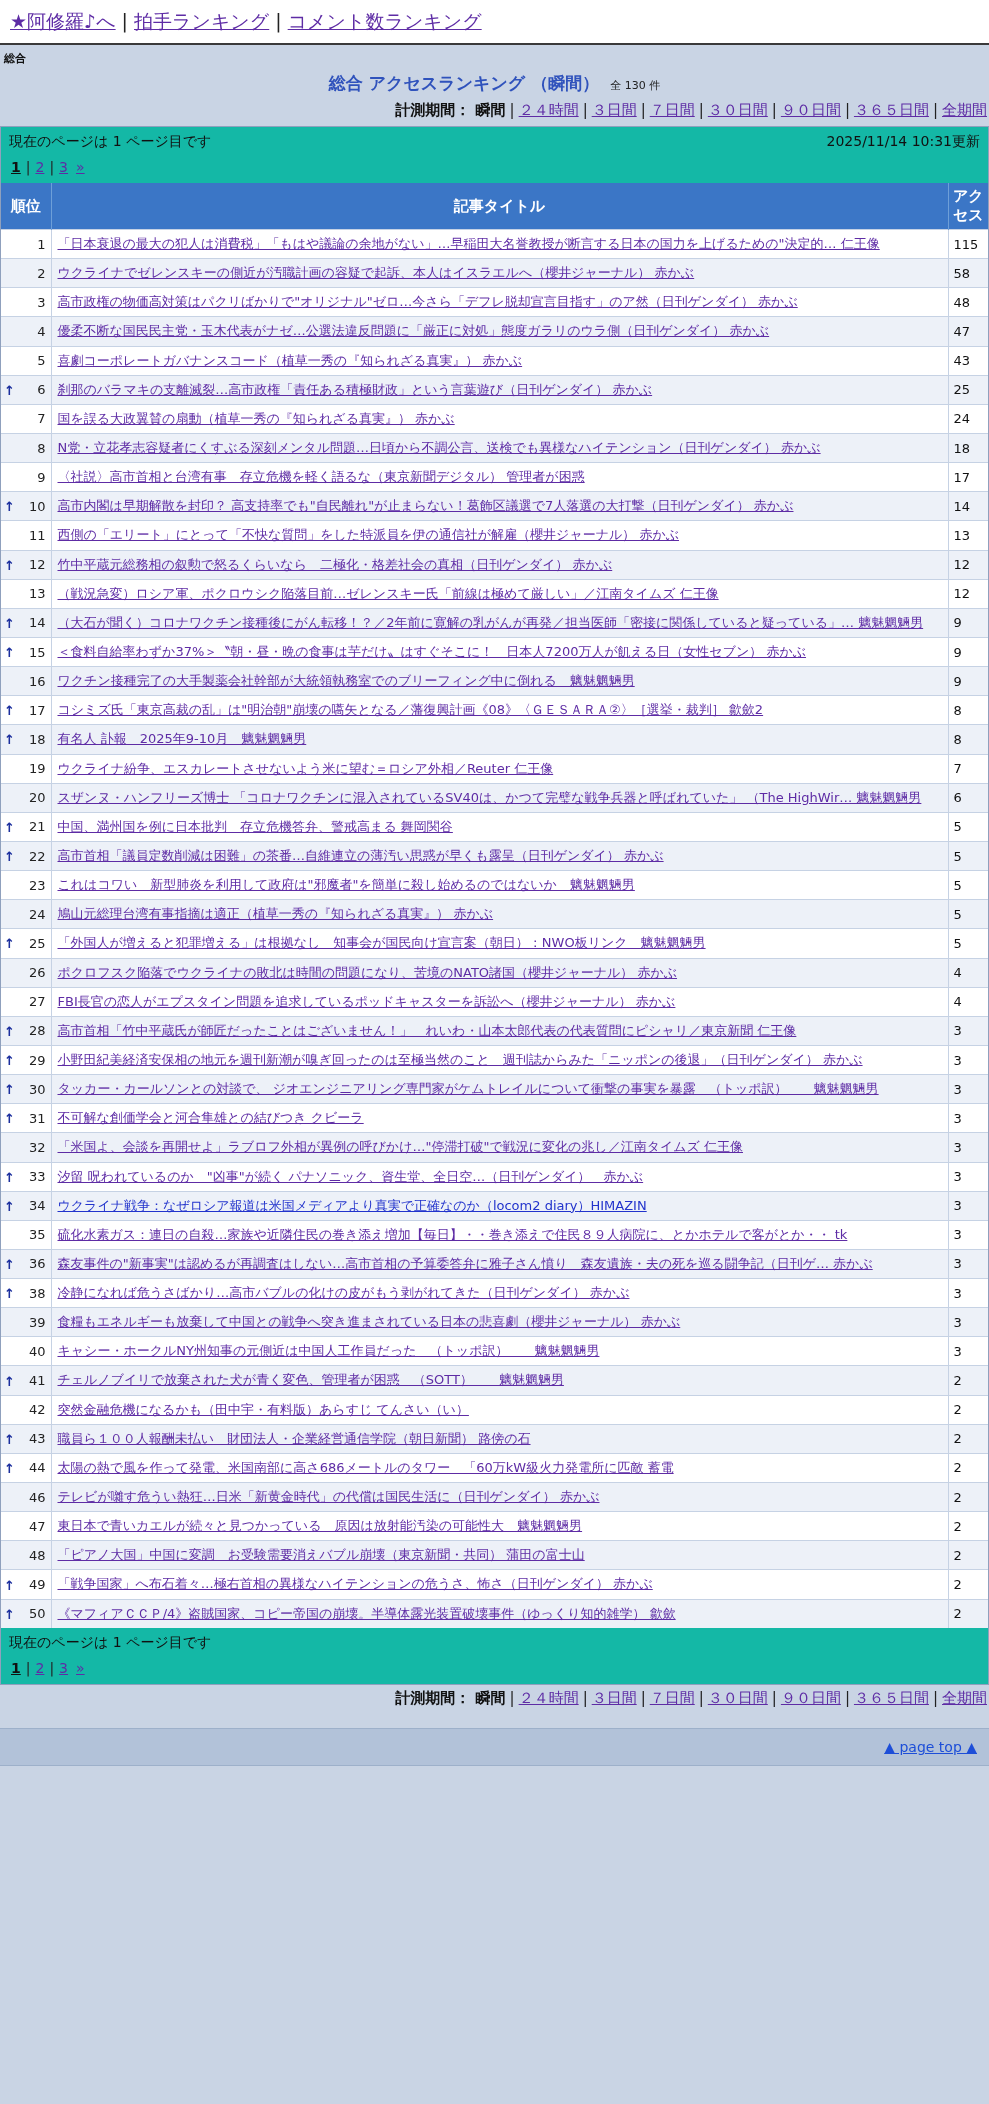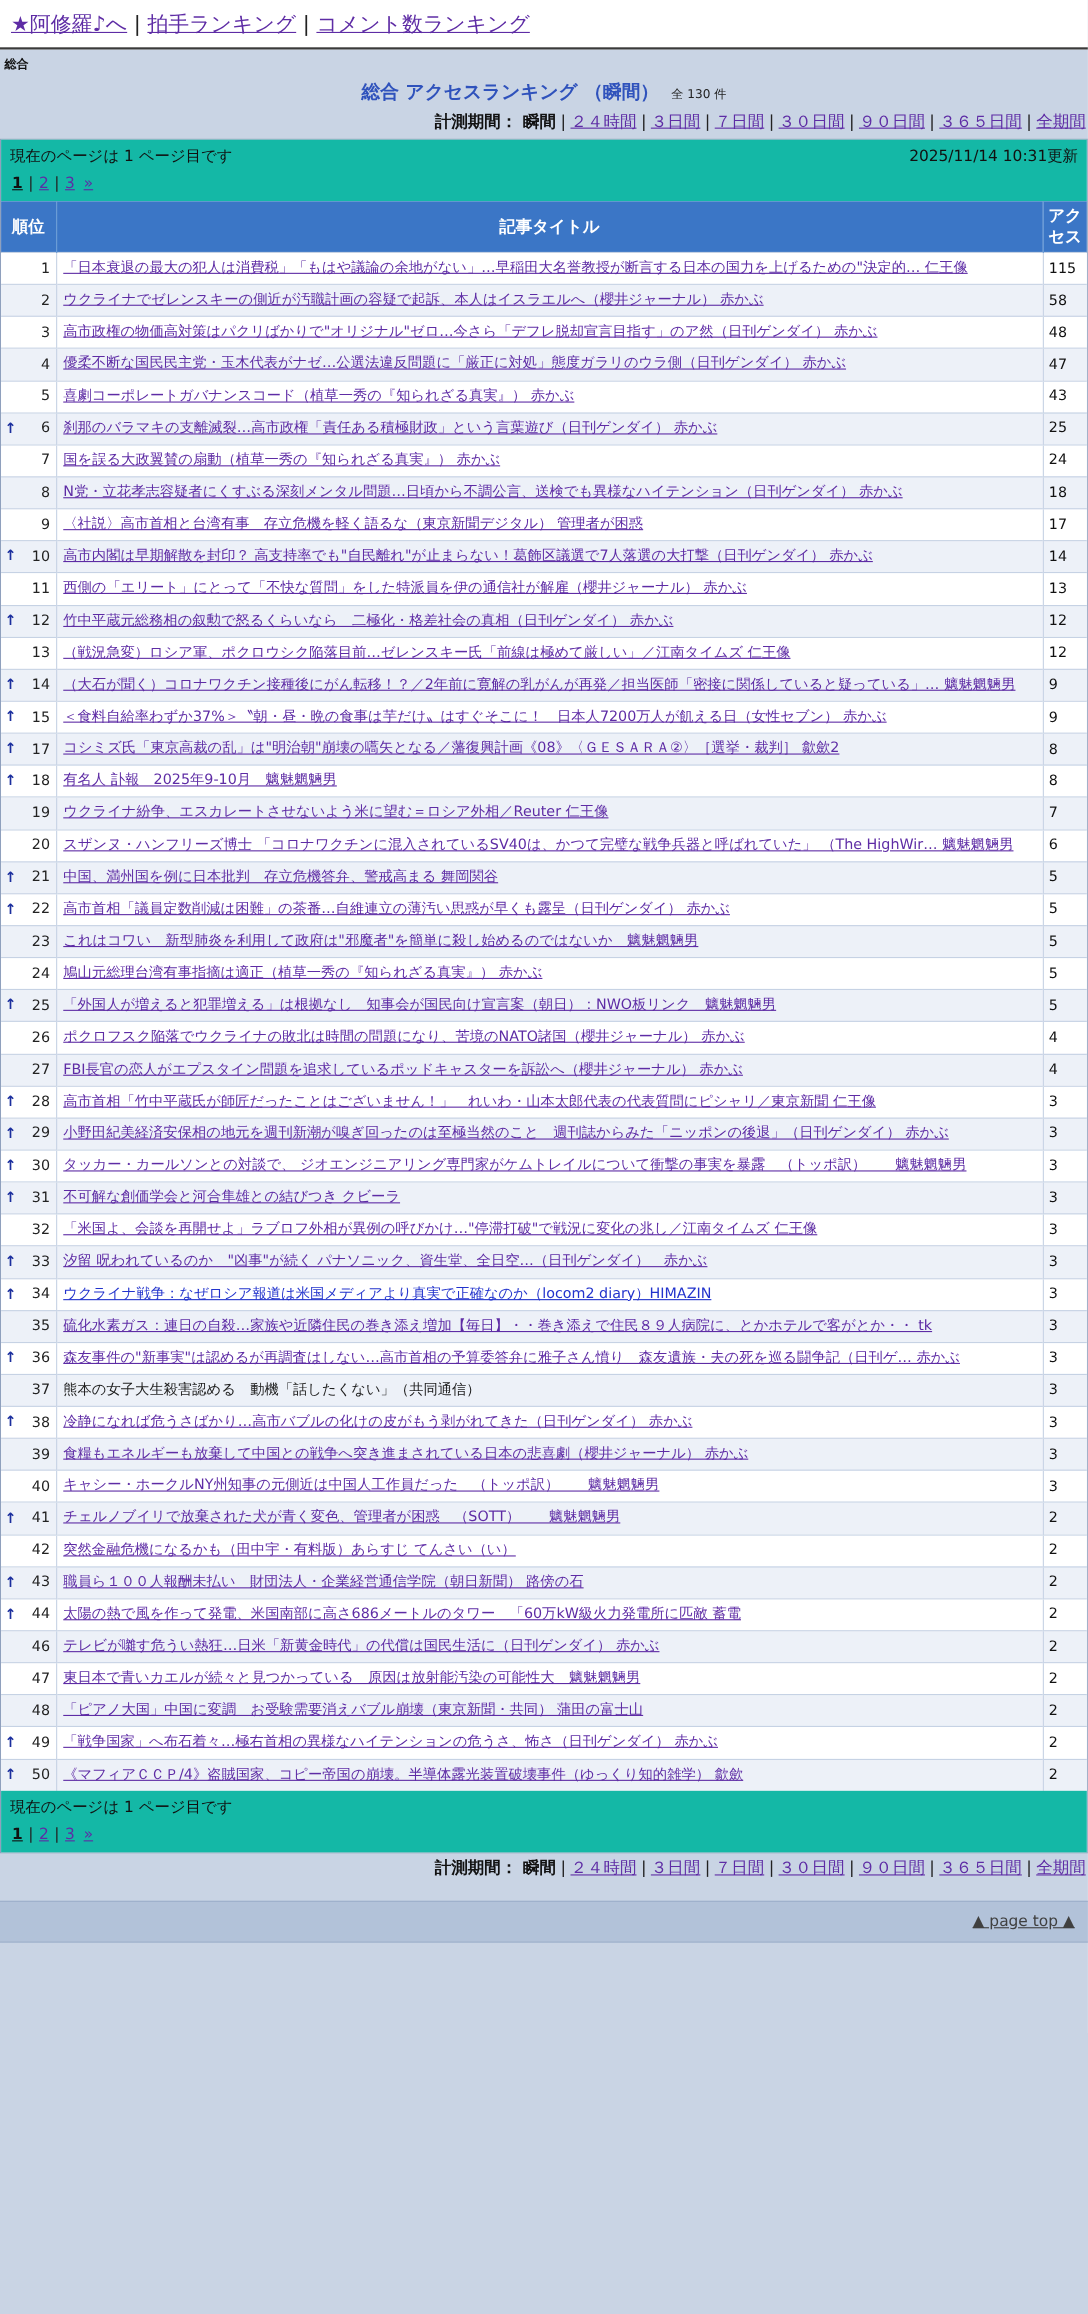--- a/index.html
+++ b/index.html
@@ -97,21 +97,21 @@
   
   .pagetop-band{
     margin-top:14px;
     background:#b2c2d9;
     border-top:1px solid #9db0ca;
     border-bottom:1px solid #9db0ca;
     padding:10px 12px;
     text-align:right;
     font-size:14px;
   }
-  .pagetop-band a{color:#404040;text-decoration:underline;}
+  .pagetop-band a{color:#1d4ed8;text-decoration:underline;}
   .bottom-space{height:56px;}
 </style>
 </head>
 <body>
 
 <div class="topbar">
   <a>★阿修羅♪へ</a><span class="sep">|</span><a>拍手ランキング</a><span class="sep">|</span><a>コメント数ランキング</a>
 </div>
 
 <div class="category">総合</div>
@@ -215,20 +215,25 @@
           <td class="rank-cell"><span class="up-arrow">↑</span><span>14</span></td>
           <td class="title-cell"><a class="article-link">（大石が聞く）コロナワクチン接種後にがん転移！？／2年前に寛解の乳がんが再発／担当医師「密接に関係していると疑っている」… 魑魅魍魎男</a></td>
           <td class="access-cell">9</td>
         </tr>
         <tr>
           <td class="rank-cell"><span class="up-arrow">↑</span><span>15</span></td>
           <td class="title-cell"><a class="article-link">＜食料自給率わずか37%＞〝朝・昼・晩の食事は芋だけ〟はすぐそこに！　日本人7200万人が飢える日（女性セブン） 赤かぶ</a></td>
           <td class="access-cell">9</td>
         </tr>
         <tr>
+          <td class="rank-cell"><span>16</span></td>
+          <td class="title-cell"><a class="article-link">ワクチン接種完了の大手製薬会社幹部が大統領執務室でのブリーフィング中に倒れる　魑魅魍魎男</a></td>
+          <td class="access-cell">9</td>
+        </tr>
+        <tr>
           <td class="rank-cell"><span class="up-arrow">↑</span><span>17</span></td>
           <td class="title-cell"><a class="article-link">コシミズ氏「東京高裁の乱」は"明治朝"崩壊の嚆矢となる／藩復興計画《08》〈ＧＥＳＡＲＡ②〉［選挙・裁判］ 歙歛2</a></td>
           <td class="access-cell">8</td>
         </tr>
         <tr>
           <td class="rank-cell"><span class="up-arrow">↑</span><span>18</span></td>
           <td class="title-cell"><a class="article-link">有名人 訃報　2025年9-10月　魑魅魍魎男</a></td>
           <td class="access-cell">8</td>
         </tr>
         <tr>
@@ -312,25 +317,20 @@
           <td class="access-cell">3</td>
         </tr>
         <tr>
           <td class="rank-cell"><span>35</span></td>
           <td class="title-cell"><a class="article-link">硫化水素ガス：連日の自殺…家族や近隣住民の巻き添え増加【毎日】・・巻き添えで住民８９人病院に、とかホテルで客がとか・・ tk</a></td>
           <td class="access-cell">3</td>
         </tr>
         <tr>
           <td class="rank-cell"><span class="up-arrow">↑</span><span>36</span></td>
           <td class="title-cell"><a class="article-link">森友事件の"新事実"は認めるが再調査はしない…高市首相の予算委答弁に雅子さん憤り　森友遺族・夫の死を巡る闘争記（日刊ゲ… 赤かぶ</a></td>
-          <td class="access-cell">3</td>
-        </tr>
-        <tr>
-          <td class="rank-cell"><span>37</span></td>
-          <td class="title-cell"><a class="article-link plain">熊本の女子大生殺害認める　動機「話したくない」（共同通信）</a></td>
           <td class="access-cell">3</td>
         </tr>
         <tr>
           <td class="rank-cell"><span class="up-arrow">↑</span><span>38</span></td>
           <td class="title-cell"><a class="article-link">冷静になれば危うさばかり…高市バブルの化けの皮がもう剥がれてきた（日刊ゲンダイ） 赤かぶ</a></td>
           <td class="access-cell">3</td>
         </tr>
         <tr>
           <td class="rank-cell"><span>39</span></td>
           <td class="title-cell"><a class="article-link">食糧もエネルギーも放棄して中国との戦争へ突き進まされている日本の悲喜劇（櫻井ジャーナル） 赤かぶ</a></td>

